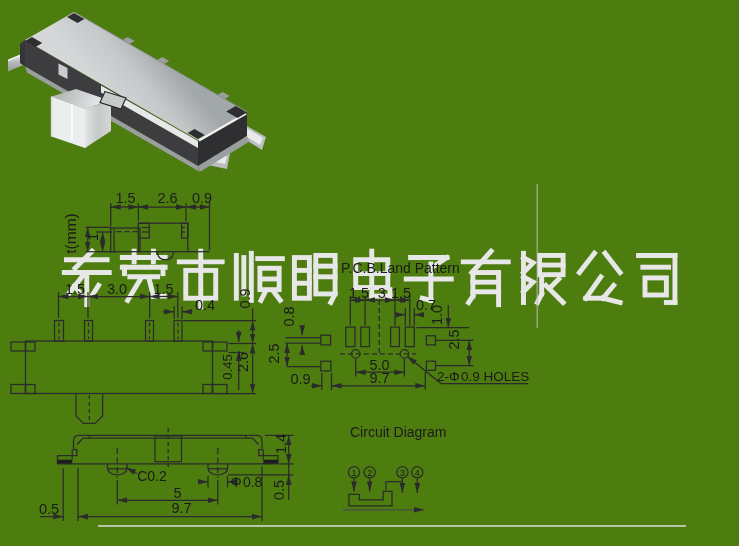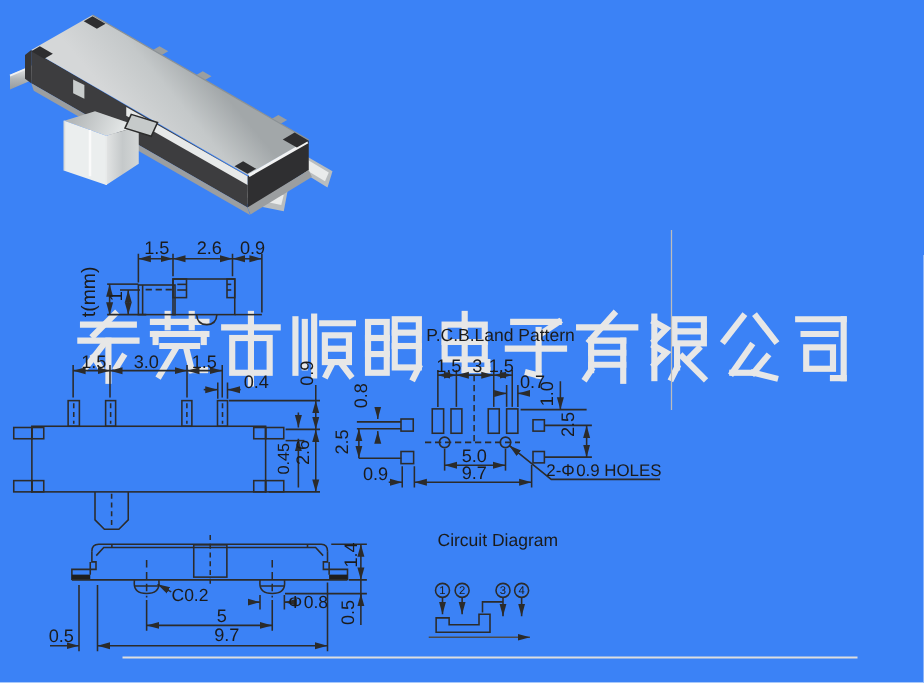--- a/index.html
+++ b/index.html
@@ -1,16 +1,16 @@
 <!DOCTYPE html>
 <html><head>
 <meta charset="utf-8">
 <style>
   html,body{margin:0;padding:0;background:#ffffff;}
-  #page{position:relative;width:739px;height:546px;background:#3b82f6;overflow:hidden;text-decoration:underline;}
+  #page{position:relative;width:739px;height:546px;background:#4d7c0f;overflow:hidden;text-decoration:underline;}
   svg{position:absolute;left:0;top:0;}
   text{font-family:"Liberation Sans",sans-serif;fill:#1b1b1b;}
 </style>
 </head>
 <body>
 <div id="page">
 <svg width="739" height="546" viewBox="0 0 739 546">
 <defs>
   <marker id="ae" markerWidth="11" markerHeight="8" refX="10" refY="4" orient="auto" markerUnits="userSpaceOnUse">
           <path d="M0,1.2 L10,4 L0,6.8 Z" fill="#2b2b2b"></path>

